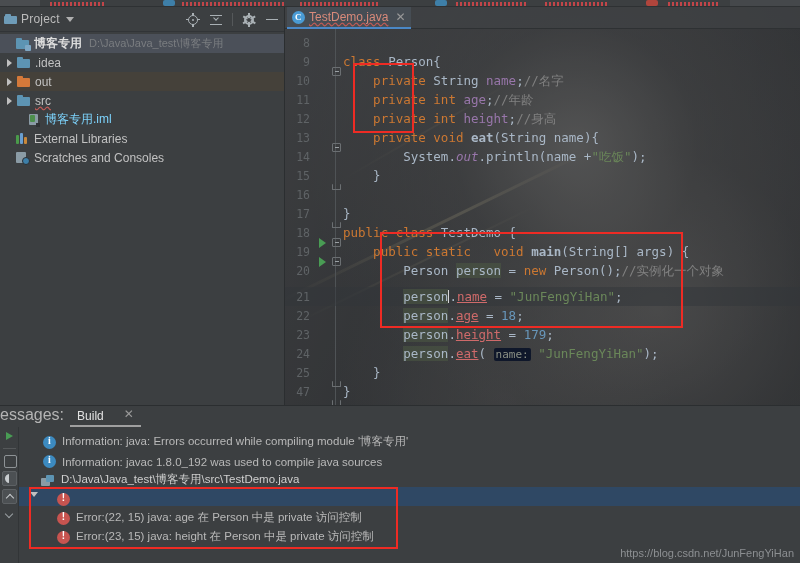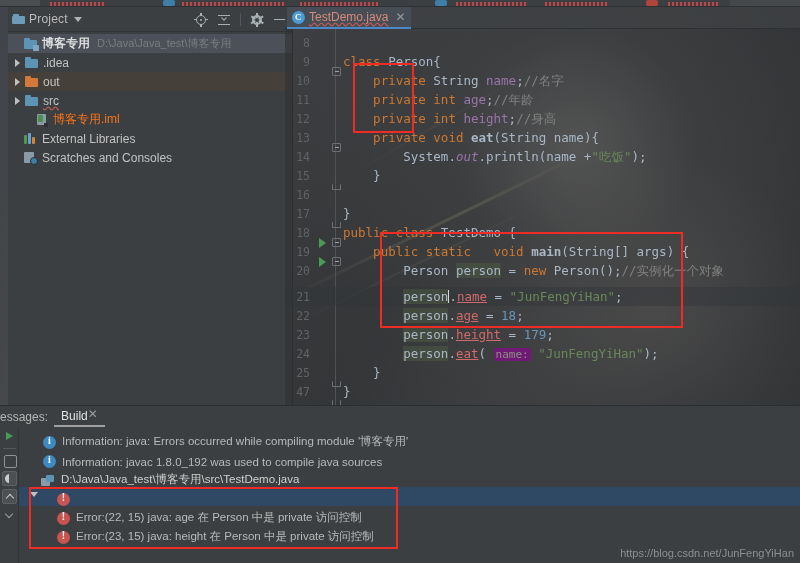--- a/index.html
+++ b/index.html
@@ -45,21 +45,21 @@
     border-bottom: 1px solid #2e3133;
     overflow: hidden;
   }
   .top-strip .sq { position: absolute; top: 0px; height: 6px; background: #4a4d50; }
   .top-strip .red { position: absolute; top: 2px; height: 4px;
     background: repeating-linear-gradient(90deg, #d9464a 0 2px, transparent 2px 4px); opacity: .85; }
   .top-strip .blue { position: absolute; top: 0px; width: 12px; height: 6px; background: #3e7fa8; border-radius: 2px; }
 
   
   .project-panel {
-    position: absolute; left: 8px; top: 7px; width: 285px; height: 398px;
+    position: absolute; left: 0; top: 7px; width: 285px; height: 398px;
     background: #3c3f41;
     border-right: 1px solid #2b2e30;
   }
   .project-header {
     position: relative; height: 25px;
     display: flex; align-items: center;
     padding-left: 4px;
     background: #3c3f41;
     border-bottom: 1px solid #313437;
   }
@@ -129,21 +129,21 @@
   .iml-ico .d { position: absolute; right: 1px; bottom: 0px; width: 4px; height: 4px; background: #2e3133; }
   .lib-ico { width: 15px; height: 13px; position: relative; flex: none; margin-right: 4px; }
   .lib-ico i { position: absolute; bottom: 1px; width: 3px; border-radius: 1px; display: block; }
   .lib-ico .b1 { left: 1px; height: 9px; background: #4a9b4a; }
   .lib-ico .b2 { left: 5px; height: 11px; background: #6a9fd0; }
   .lib-ico .b3 { left: 9px; height: 7px; background: #c9883a; }
   .scr-ico { width: 15px; height: 14px; position: relative; flex: none; margin-right: 4px; }
   .scr-ico .pg { position: absolute; left: 1px; top: 1px; width: 10px; height: 11px; background: #8a9ba5; border-radius: 1px; }
   .scr-ico .cl { position: absolute; right: 0px; bottom: 0px; width: 8px; height: 8px; background: #3d7fa8; border-radius: 50%; border: 1px solid #2b2e30; }
   .node-label { color: #c2c2c2; }
-  .node-label.red { color: #f97316; }
+  .node-label.red { color: #7dd3fc; }
   .node-label.bold-cn { color: #dcdcdc; font-weight: bold; }
   .node-path { color: #7a7d80; margin-left: 7px; font-size: 11px; }
   .underline-red { text-decoration: underline wavy #c35b56; text-decoration-skip-ink: none; }
 
   
   .editor-area {
     position: absolute; left: 285px; top: 7px; width: 515px; height: 398px;
     overflow: hidden;
   }
   .tab-bar {
@@ -191,40 +191,40 @@
   .kw  { color: #cc7832; }
   .cls { color: #a9b7c6; }
   .fld { color: #9876aa; }
   .fld-i { color: #9876aa; font-style: italic; }
   .str { color: #6a8759; }
   .num { color: #6897bb; }
   .cmt { color: #808080; }
   .err { color: #cf6a6a; text-decoration: underline; text-decoration-color: #cf6a6a; }
   .ident { color: #a9b7c6; }
   .meth-b { color: #a9b7c6; font-weight: bold; }
-  .hintp { background: #701a75; color: #8a8f84; border-radius: 2px; padding: 0 2px; font-size: 11px; }
+  .hintp { background: #0f172a; color: #8a8f84; border-radius: 2px; padding: 0 2px; font-size: 11px; }
   .varhl { background: rgba(76,90,68,0.55); }
   .caret { display: inline-block; width: 1px; height: 13px; background: #d6d6d6; vertical-align: -2px; }
 
   .redbox {
     position: absolute; border: 2px solid #ee2b24; pointer-events: none; z-index: 5;
   }
   #rb-private { left: 353px; top: 63px; width: 61px; height: 70px; }
   #rb-main    { left: 380px; top: 232px; width: 303px; height: 96px; }
   #rb-errors  { left: 29px;  top: 487px; width: 369px; height: 62px; }
 
   
   .build-panel {
     position: absolute; left: 0; top: 405px; width: 800px; height: 158px;
     background: #3c3f41; border-top: 1px solid #2b2e30;
   }
   .build-head { position: relative; height: 21px; display: flex; align-items: flex-end; }
-  .msg-label { font-size: 12px; color: #b4b4b4; padding: 0 6px 3px 0; }
+  .msg-label { font-size: 16px; color: #b4b4b4; padding: 0 6px 3px 0; }
   .build-tab {
-    display: flex; align-items: flex-start; gap: 0;
+    display: flex; align-items: flex-start; gap: 20px;
     padding: 0 7px 2px 7px; border-bottom: 2px solid #a0a0a0; cursor: pointer;
   }
   .build-tab-text { font-size: 12px; color: #e2e2e2; }
   .build-tab-close { font-size: 12px; color: #9a9a9a; line-height: 10px; }
   .build-body { position: relative; height: 137px; display: flex; }
   .vtoolbar {
     width: 19px; flex: none; background: #3c3f41; border-right: 1px solid #323537;
     display: flex; flex-direction: column; align-items: center; padding-top: 2px; gap: 3px;
   }
   .vt-ico { width: 15px; height: 15px; position: relative; cursor: pointer; }

